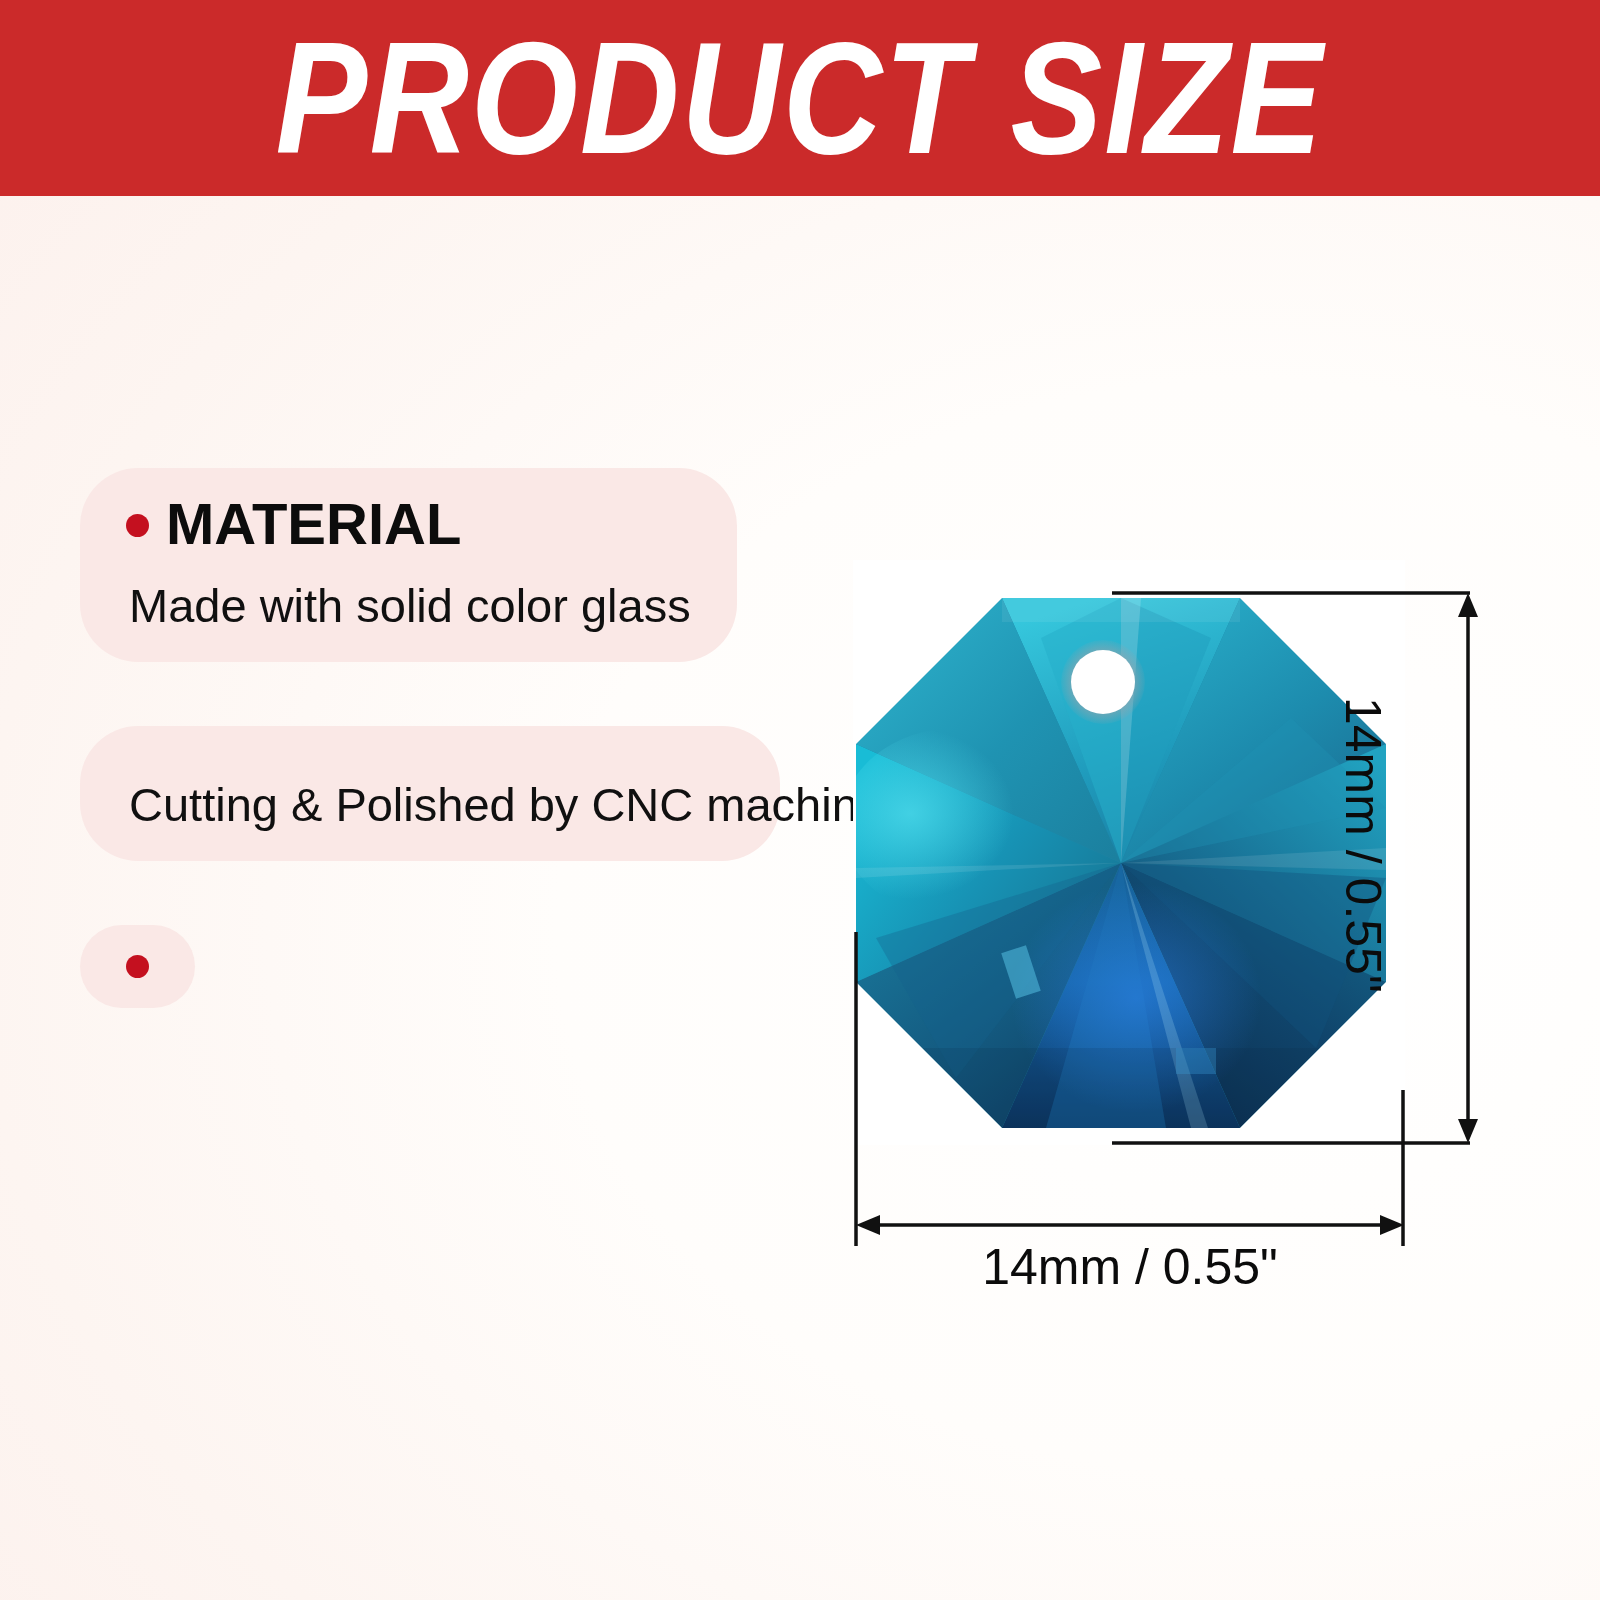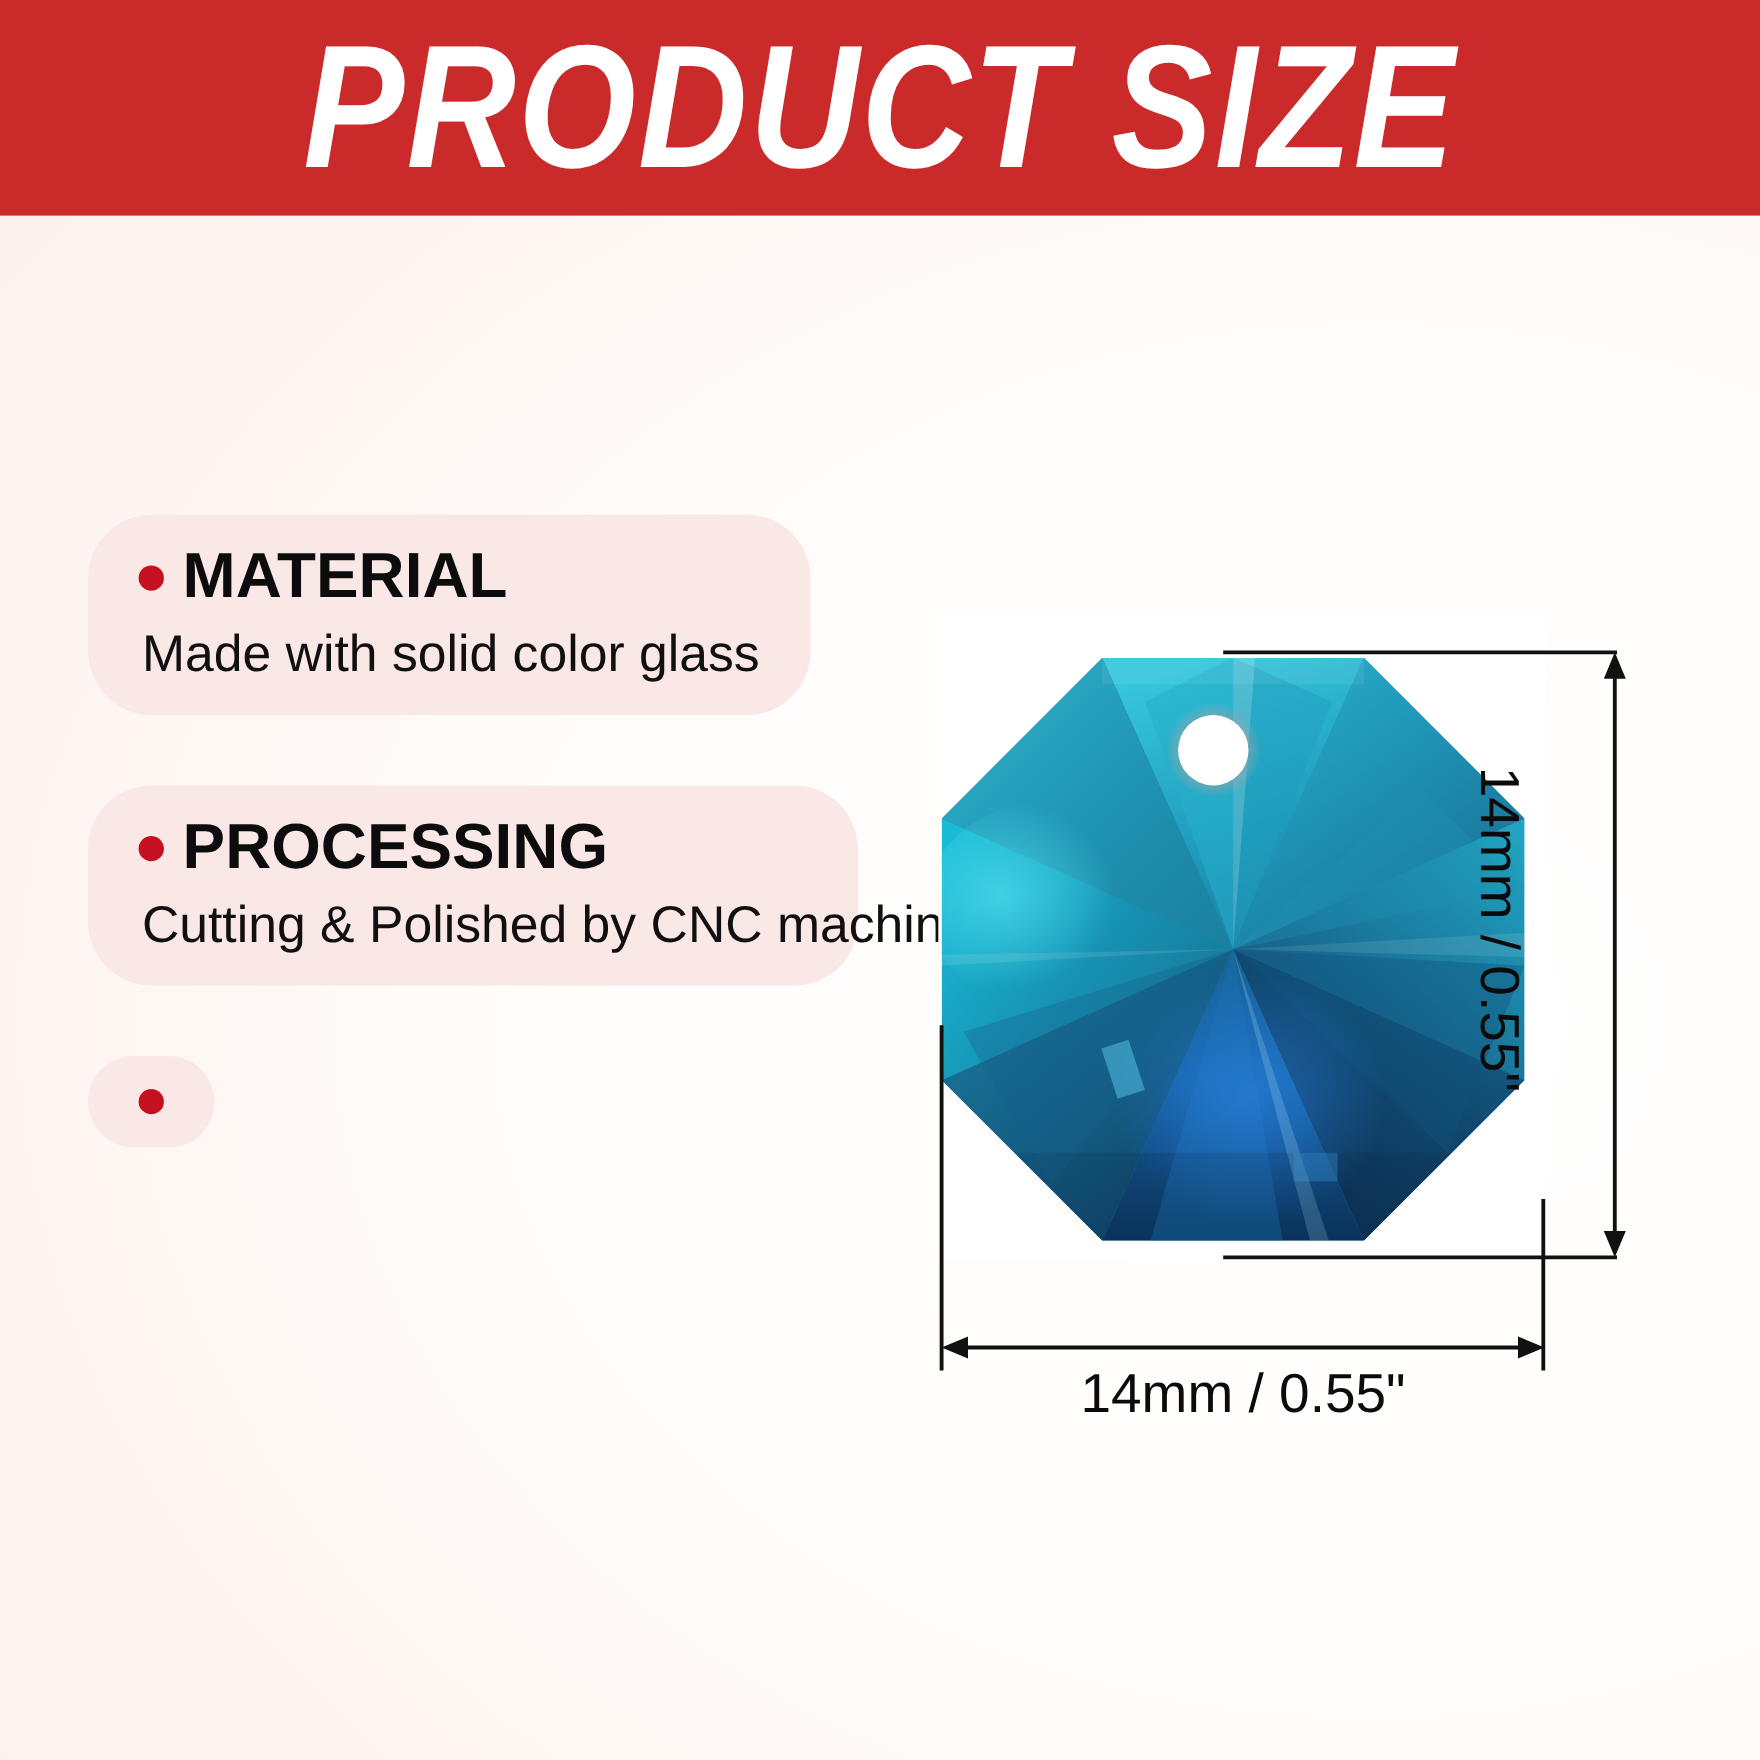--- a/index.html
+++ b/index.html
@@ -92,21 +92,21 @@
     font-weight: bold;
     color: #0c0c0c;
     line-height: 1.02;
     white-space: nowrap;
   }
   .feature-sub {
     font-size: 47px;
     font-weight: normal;
     color: #101010;
     line-height: 1.08;
-    margin-top: 16px;
+    margin-top: 28px;
     margin-left: 3px;
     white-space: nowrap;
   }
 
   
   .photo-plate {
     position: absolute;
     left: 853px;
     top: 560px;
     width: 552px;
@@ -170,24 +170,20 @@
 
     <div class="feature-pill">
       <div class="feature-head">
         <span class="feature-bullet"></span>
         <span class="feature-title">MATERIAL</span>
       </div>
       <div class="feature-sub">Made with solid color glass</div>
     </div>
 
     <div class="feature-pill">
-      <div class="feature-head">
-        <span class="feature-bullet"></span>
-        <span class="feature-title">PROCESSING</span>
-      </div>
       <div class="feature-sub">Cutting &amp; Polished by CNC machine</div>
     </div>
 
     <div class="feature-pill">
       <div class="feature-head">
         <span class="feature-bullet"></span>
       </div>
     </div>
 
 

